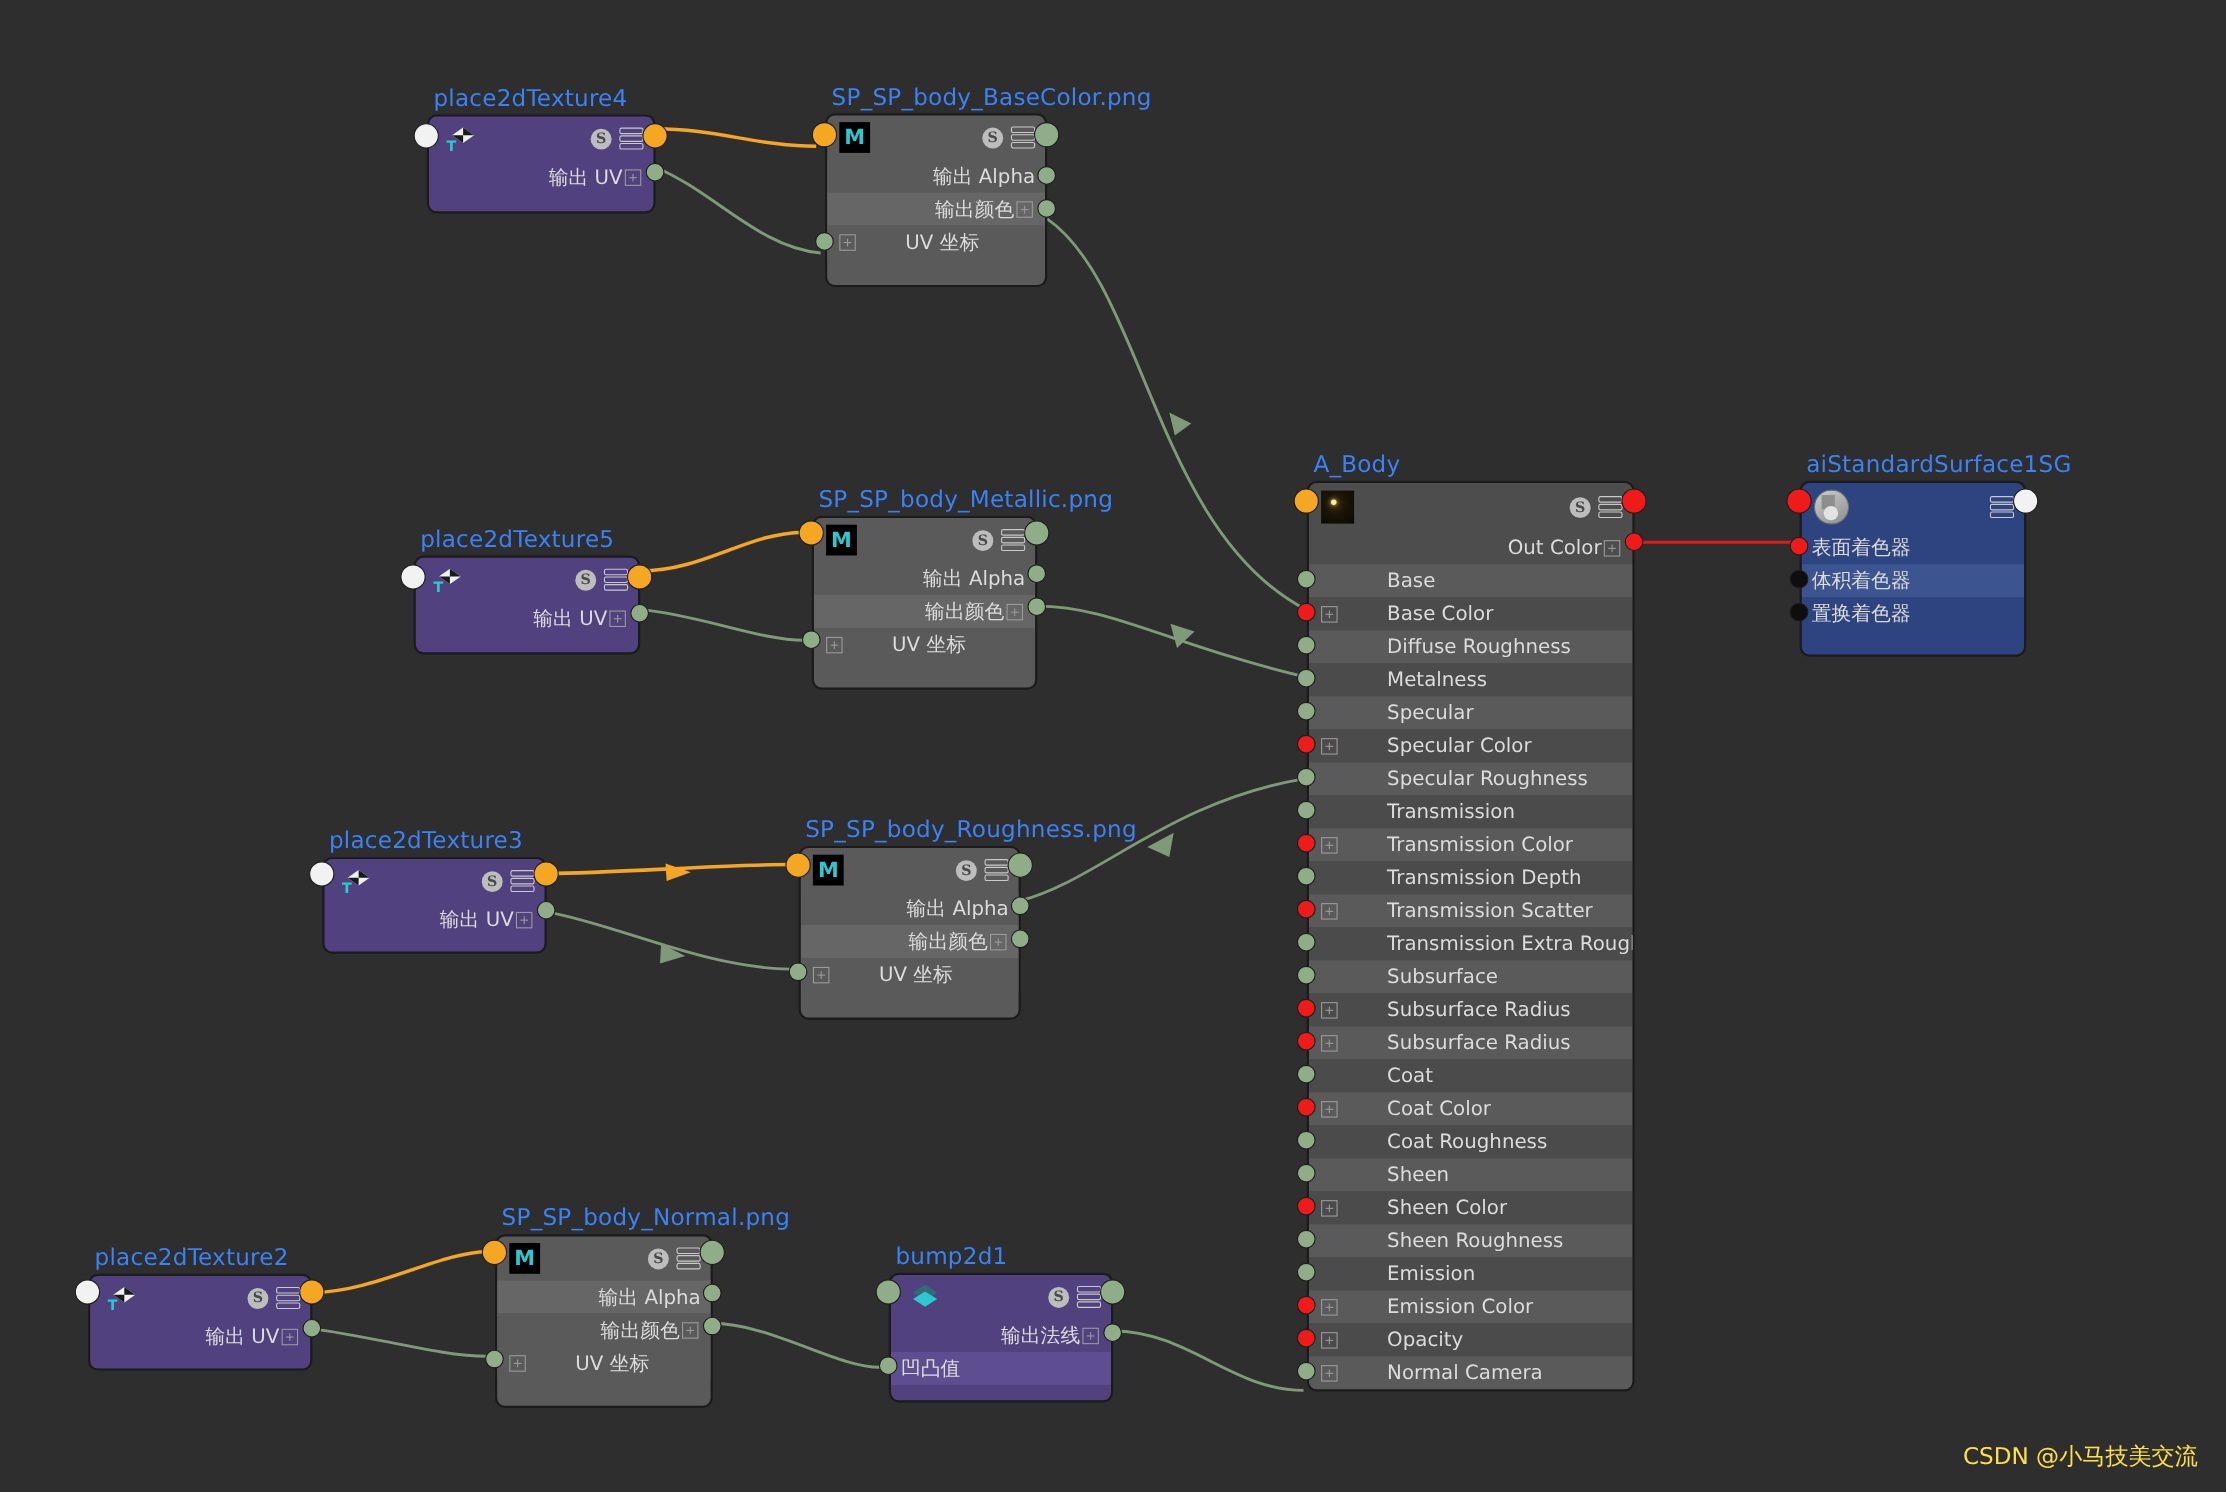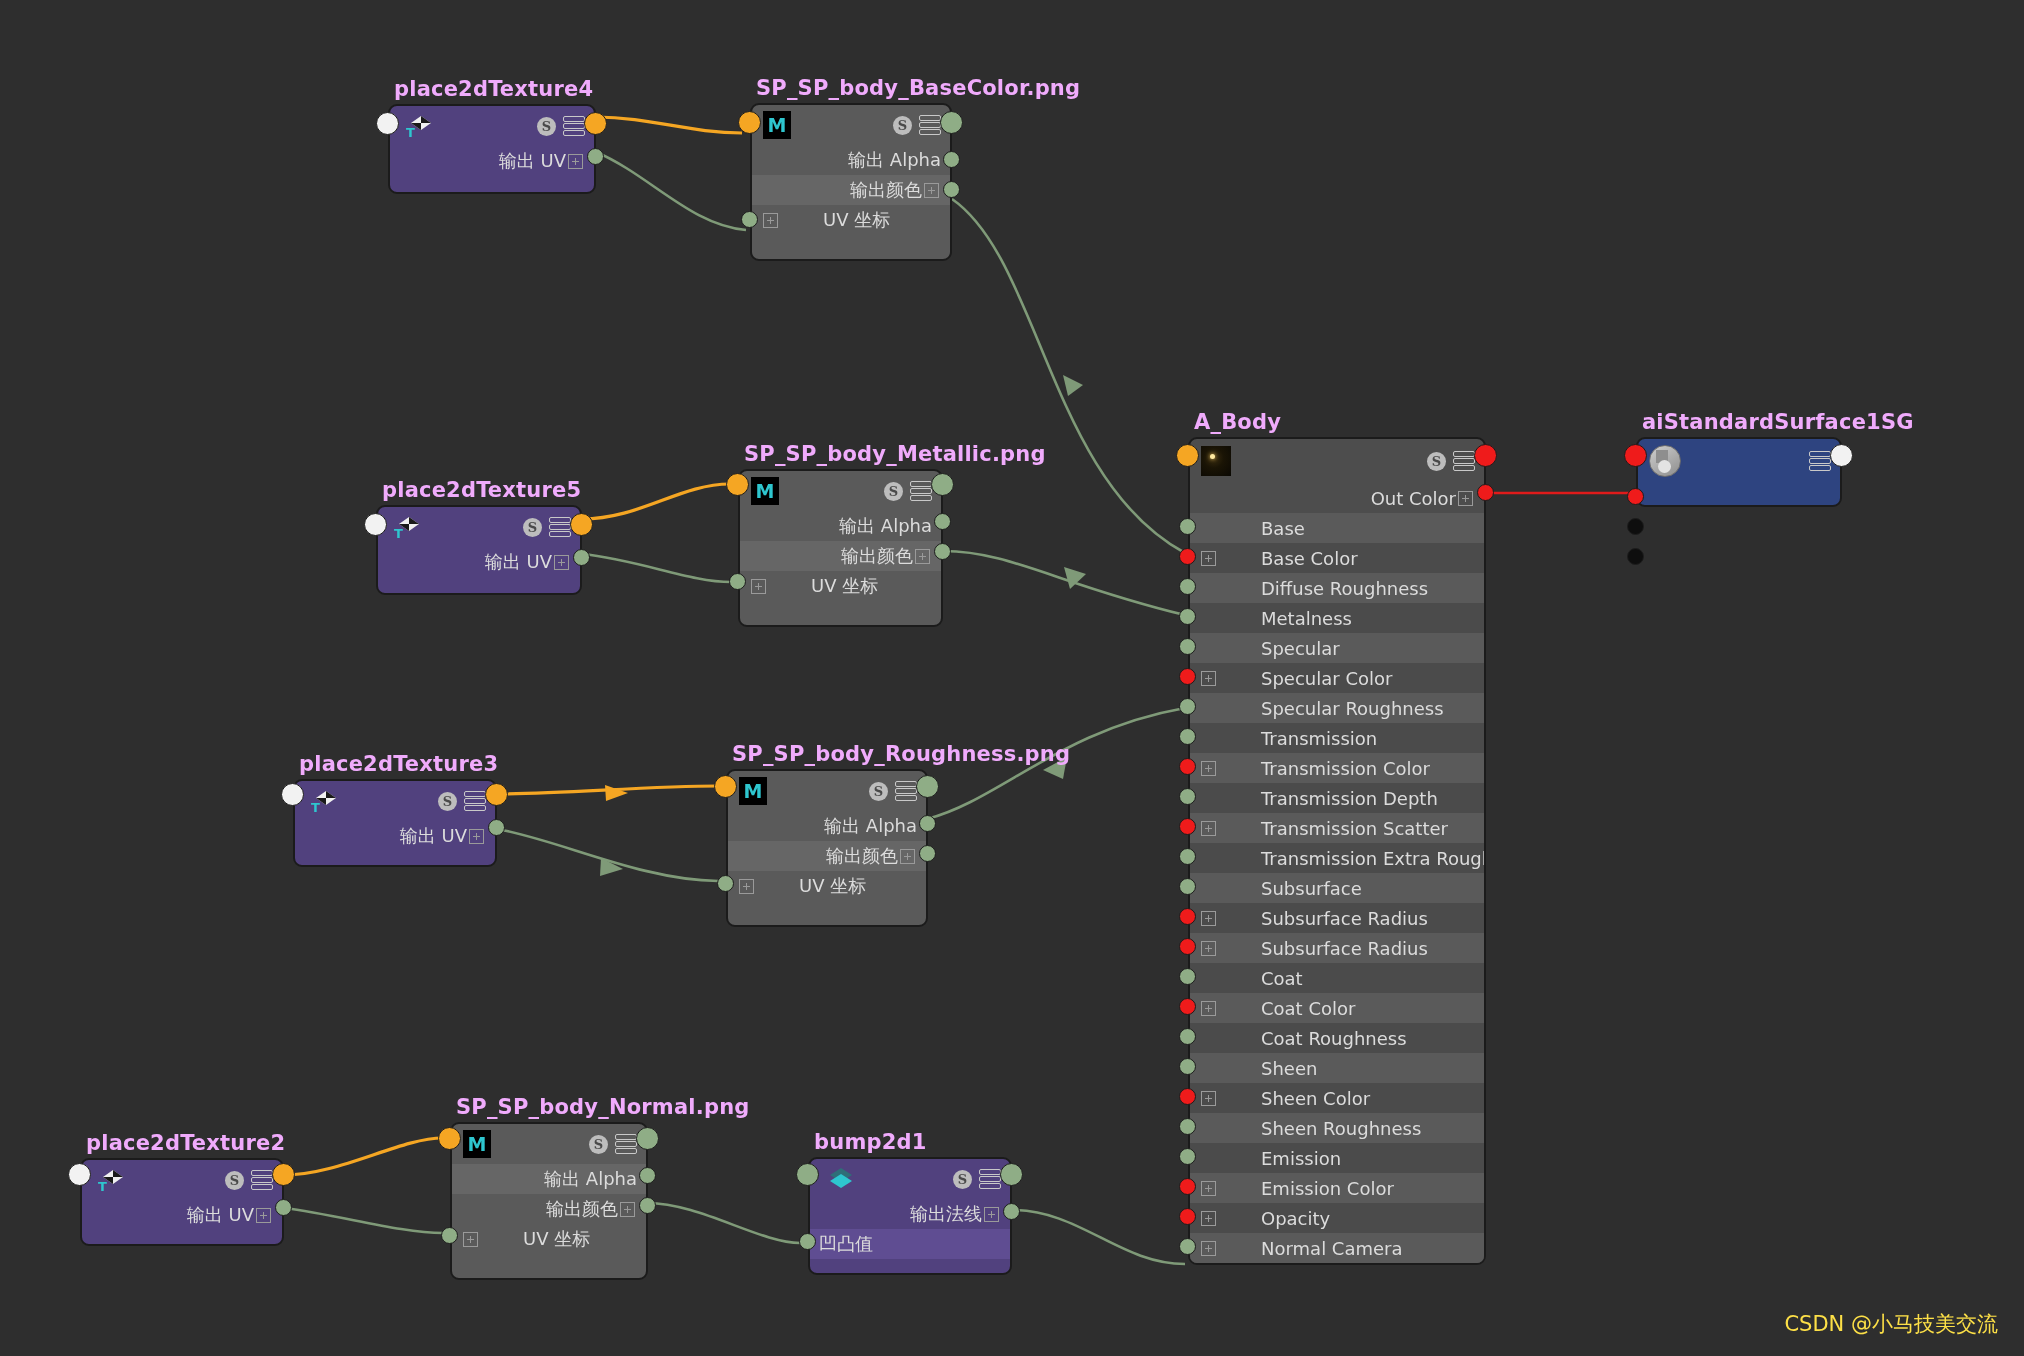--- a/index.html
+++ b/index.html
@@ -8,21 +8,21 @@
     font-family:"DejaVu Sans","Liberation Sans",sans-serif;
     background:#2e2e2e;
   }
   #canvas{position:absolute;inset:0;}
   svg.wires{position:absolute;left:0;top:0;width:2024px;height:1356px;pointer-events:none;}
 
   
   .node{position:absolute;}
   .node-title{
     position:absolute;bottom:100%;left:6px;white-space:nowrap;
-    color:#f0abfc;font-size:21px;letter-spacing:.2px;margin-bottom:3px;font-weight:bold;
+    color:#3b82f6;font-size:21px;letter-spacing:.2px;margin-bottom:3px;
   }
   .node-body{
     position:relative;border-radius:9px;border:2px solid #1b1b1b;
     box-sizing:border-box;overflow:hidden;
   }
 
   
   .n-purple .node-body{background:#51417e;}
   
   .n-file .node-body{background:#5a5a5a;}
@@ -576,20 +576,31 @@
       <div class="hdr" style="height:44px;">
         <span class="thumb-sg"></span>
         <span class="hdr-icons">
           <span class="ico-lines">
               <i></i>
               <i></i>
               <i></i>
             </span>
         </span>
       </div>
+      <div id="sg-attrs">
+          <div class="row in dk">
+            <span class="lbl">表面着色器</span>
+          </div>
+          <div class="row in lt">
+            <span class="lbl">体积着色器</span>
+          </div>
+          <div class="row in dk">
+            <span class="lbl">置换着色器</span>
+          </div>
+        </div>
       <div style="height:22px"></div>
     </div>
     <span class="port red big" style="left:-12px;top:7px;"></span>
     <span class="port white big" style="left:194px;top:7px;"></span>
     <span id="sg-ports"><span class="port sm red" style="left: -9px; top: 51px;"></span><span class="port sm black" style="left: -9px; top: 81px;"></span><span class="port sm black" style="left: -9px; top: 111px;"></span></span>
   </div>
 
   <div class="watermark">CSDN @小马技美交流</div>
 </div>
 

